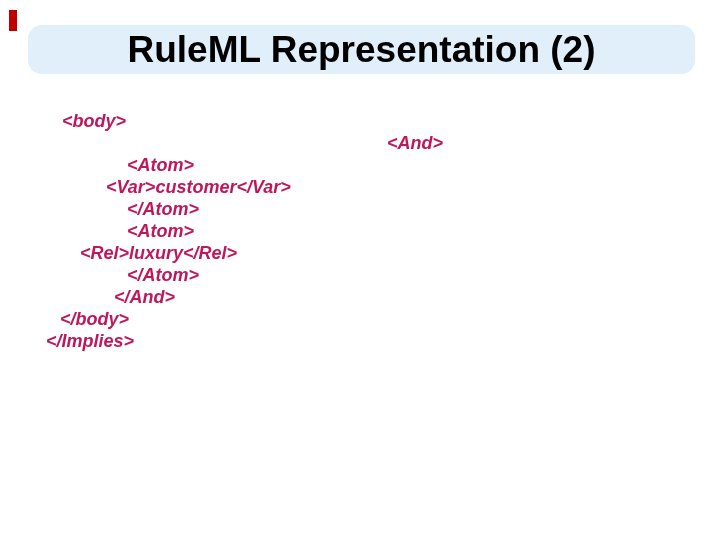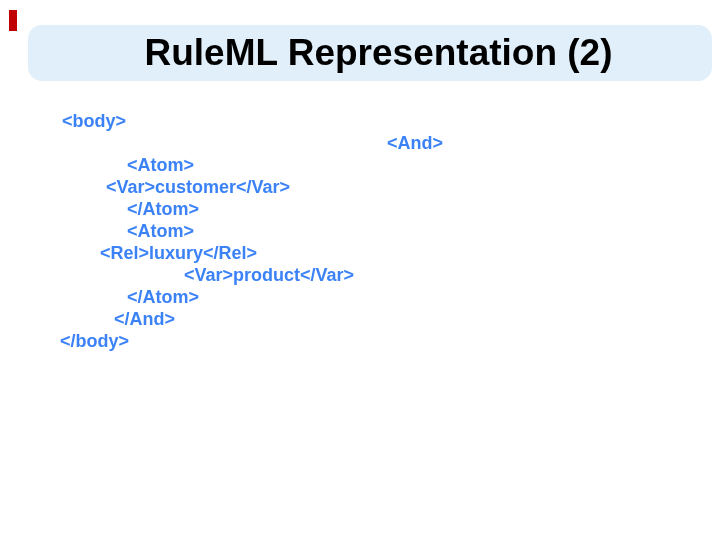--- a/index.html
+++ b/index.html
@@ -26,27 +26,26 @@
     top: 10px;
     width: 8px;
     height: 21px;
     background: #C00000;
   }
   .title-bar {
     position: absolute;
     left: 28px;
     top: 25px;
     width: 667px;
-    height: 56px;
+    height: 49px;
     background: #E0EFFA;
     border-radius: 14px;
     display: flex;
     align-items: center;
     justify-content: center;
-    padding-left: 17px;
   }
   .title-text {
     margin: 0;
     font-size: 37px;
     font-weight: bold;
     color: #000000;
     white-space: nowrap;
     letter-spacing: 0px;
   }
   .code-block {
@@ -67,27 +66,27 @@
 <body>
 
 <div class="slide" style="background: rgb(255, 255, 255);">
 
   <div class="bookmark" style="background: rgb(192, 0, 0);"></div>
 
   <div class="title-bar" style="background: rgb(224, 239, 250);">
     <h1 class="title-text" style="color: rgb(0, 0, 0);">RuleML Representation (2)</h1>
   </div>
 
-  <div class="code-block" id="code-block" style="color: #3b82f6;">
+  <div class="code-block" id="code-block" style="color: #be185d; font-style: italic;">
       <div class="code-line" style="padding-left: 62px;">&lt;body&gt;</div>
       <div class="code-line" style="padding-left: 110px; text-align: center;">&lt;And&gt;</div>
       <div class="code-line" style="padding-left: 127px;">&lt;Atom&gt;</div>
       <div class="code-line" style="padding-left: 106px;">&lt;Var&gt;customer&lt;/Var&gt;</div>
       <div class="code-line" style="padding-left: 127px;">&lt;/Atom&gt;</div>
       <div class="code-line" style="padding-left: 127px;">&lt;Atom&gt;</div>
-      <div class="code-line" style="padding-left: 100px;">&lt;Rel&gt;luxury&lt;/Rel&gt;</div>
-      <div class="code-line" style="padding-left: 184px;">&lt;Var&gt;product&lt;/Var&gt;</div>
+      <div class="code-line" style="padding-left: 80px;">&lt;Rel&gt;luxury&lt;/Rel&gt;</div>
       <div class="code-line" style="padding-left: 127px;">&lt;/Atom&gt;</div>
       <div class="code-line" style="padding-left: 114px;">&lt;/And&gt;</div>
       <div class="code-line" style="padding-left: 60px;">&lt;/body&gt;</div>
+      <div class="code-line" style="padding-left: 46px;">&lt;/Implies&gt;</div>
     </div>
 
 </div>
 
 </body></html>

